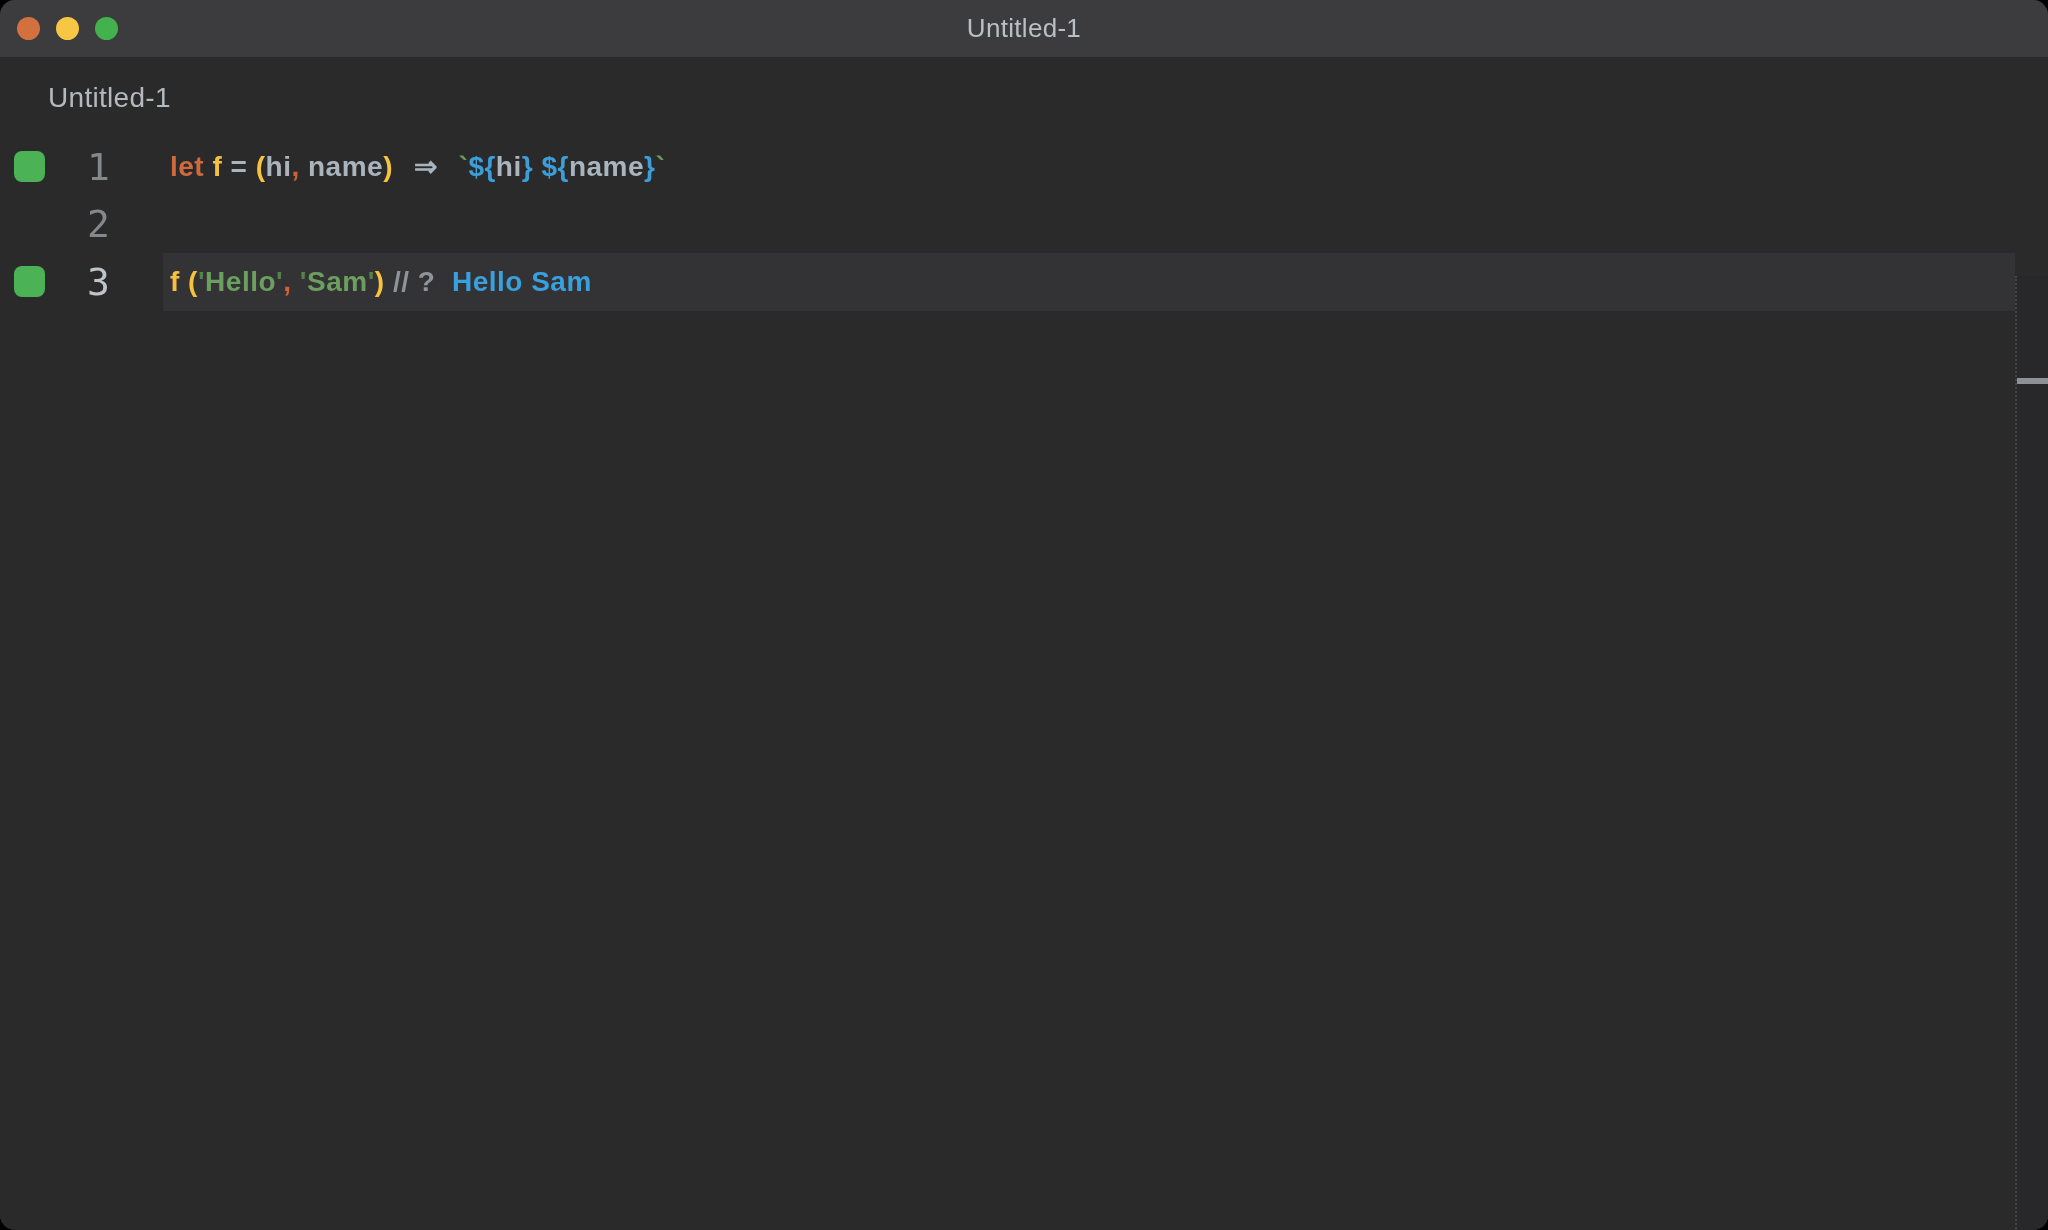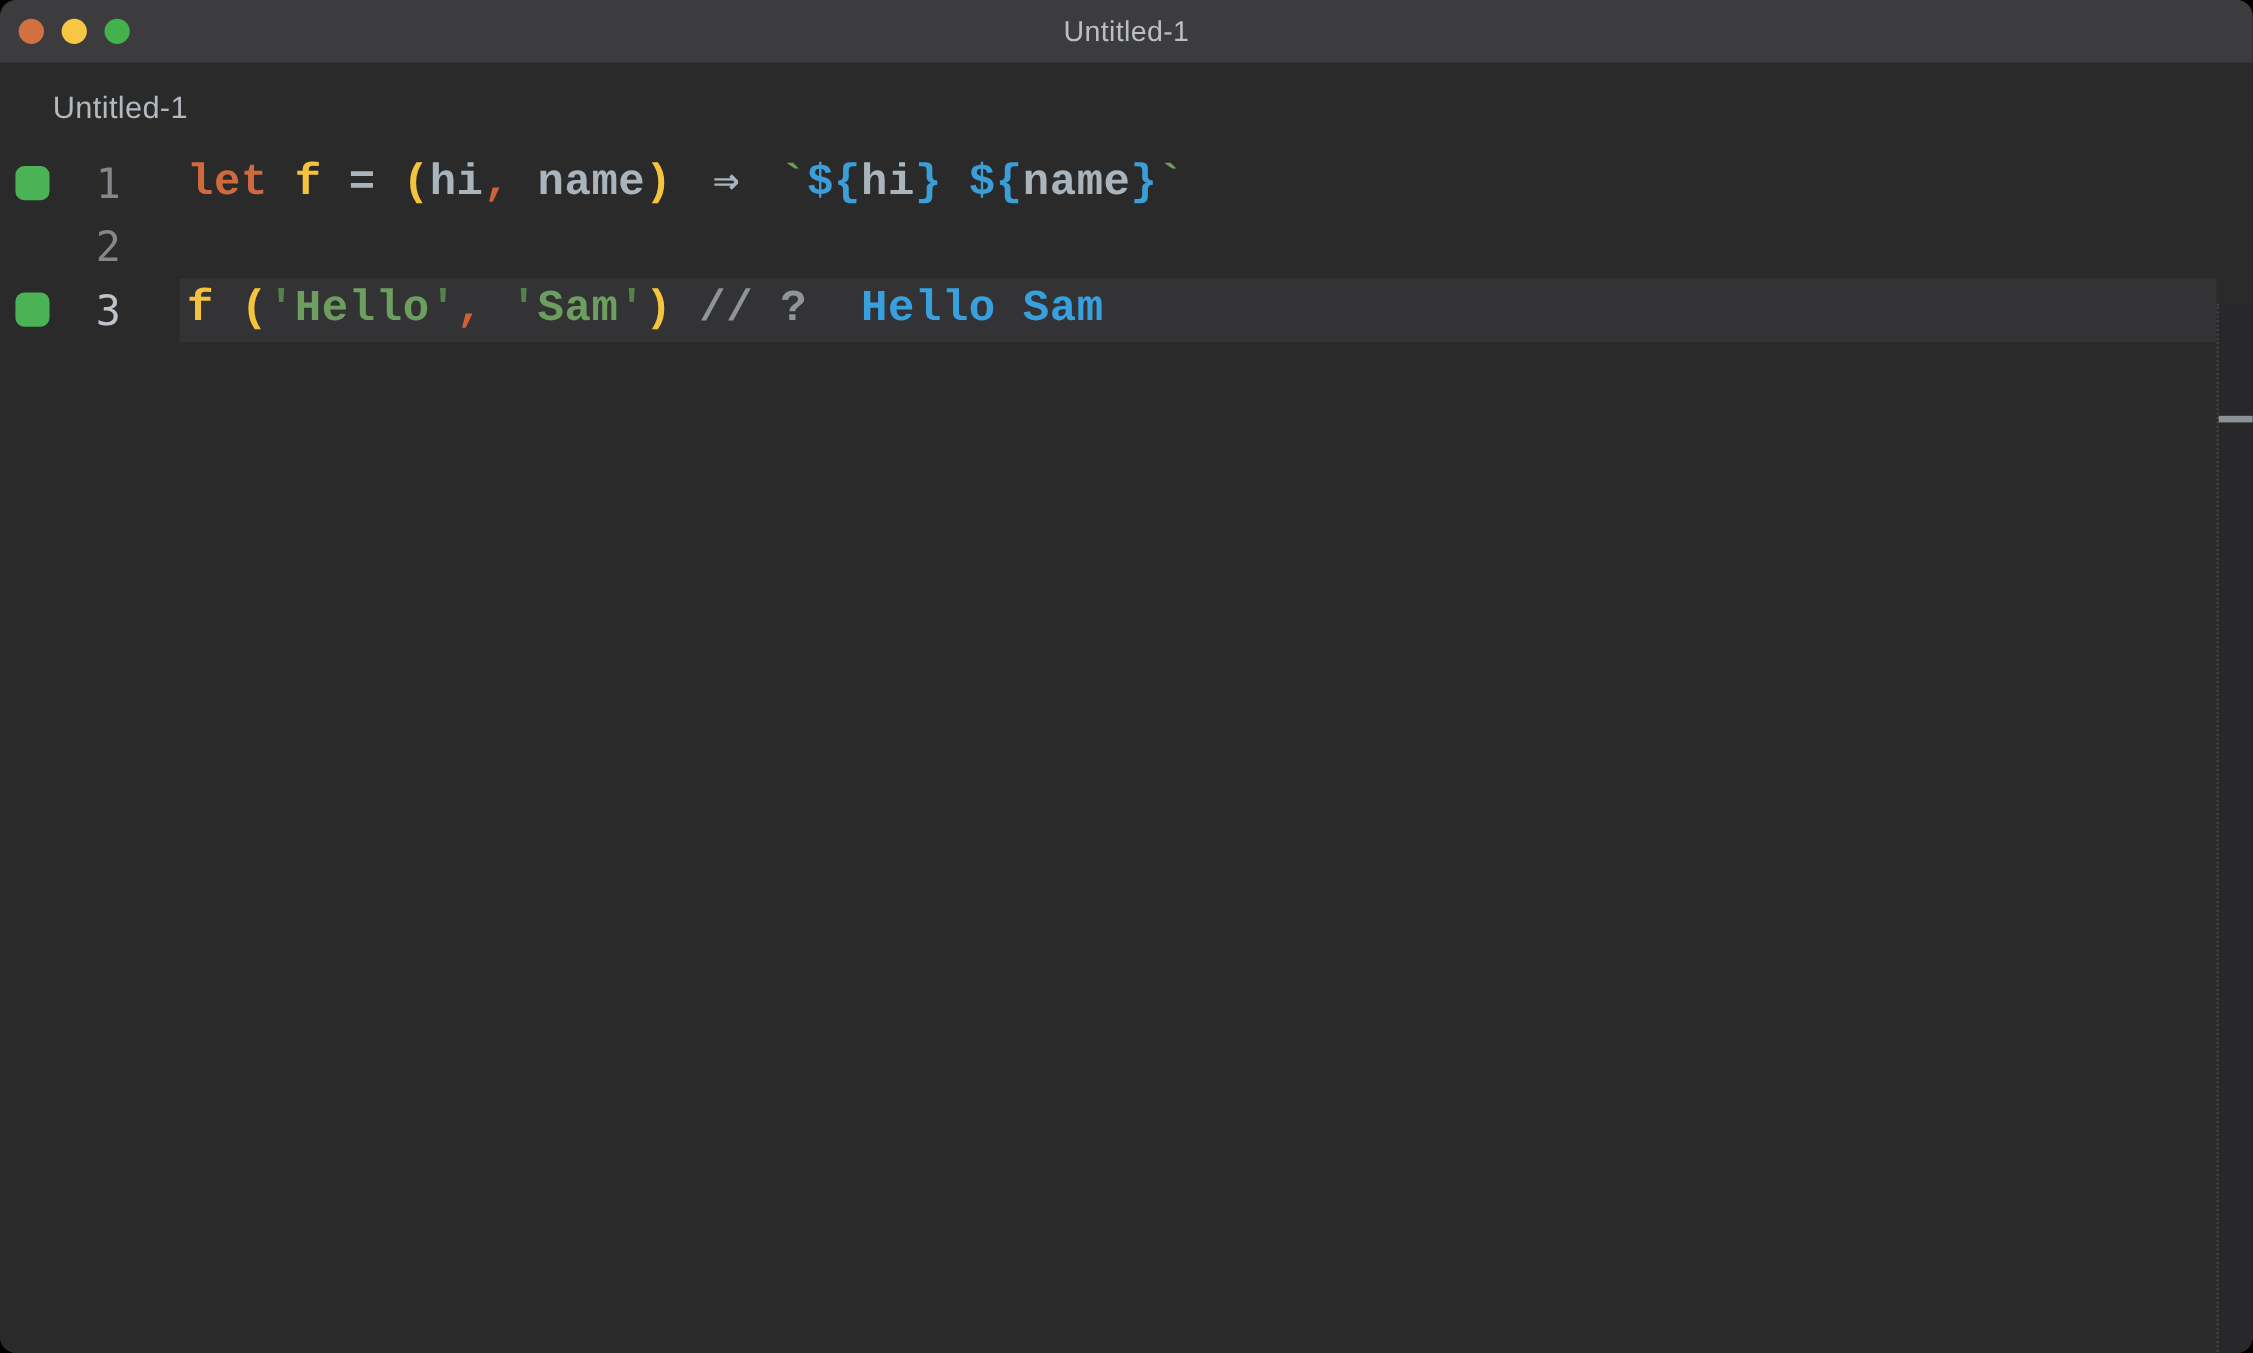--- a/index.html
+++ b/index.html
@@ -64,21 +64,21 @@
     position: absolute; left: 14px; top: 13px; width: 31px; height: 31px;
     border-radius: 8px; background: #4bb356;
   }
   .line-number {
     position: absolute; left: 0; top: 0; width: 110px; height: 57.5px;
     display: flex; align-items: center; justify-content: flex-end;
     font-family: "DejaVu Sans Mono", monospace; font-size: 38px; color: #84888d;
   }
   .code-line.active .line-number { color: #bec4ca; }
   .code-text {
-    font-family: Liberation Mono, monospace; font-size: 40px; font-weight: 700;
+    font-family: Liberation Sans, sans-serif; font-size: 28px; font-weight: 700;
     letter-spacing: 0.5px; white-space: pre; line-height: 57.5px;
   }
   .tk-arrow { display: inline-block; width: 49px; text-align: center; letter-spacing: 0; }
 
   
   .scroll-strip {
     position: absolute; right: 0; top: 138px; width: 33px; height: 1092px;
     background: #28282a; border-left: 2px dotted #454548;
   }
   .scroll-thumb {

